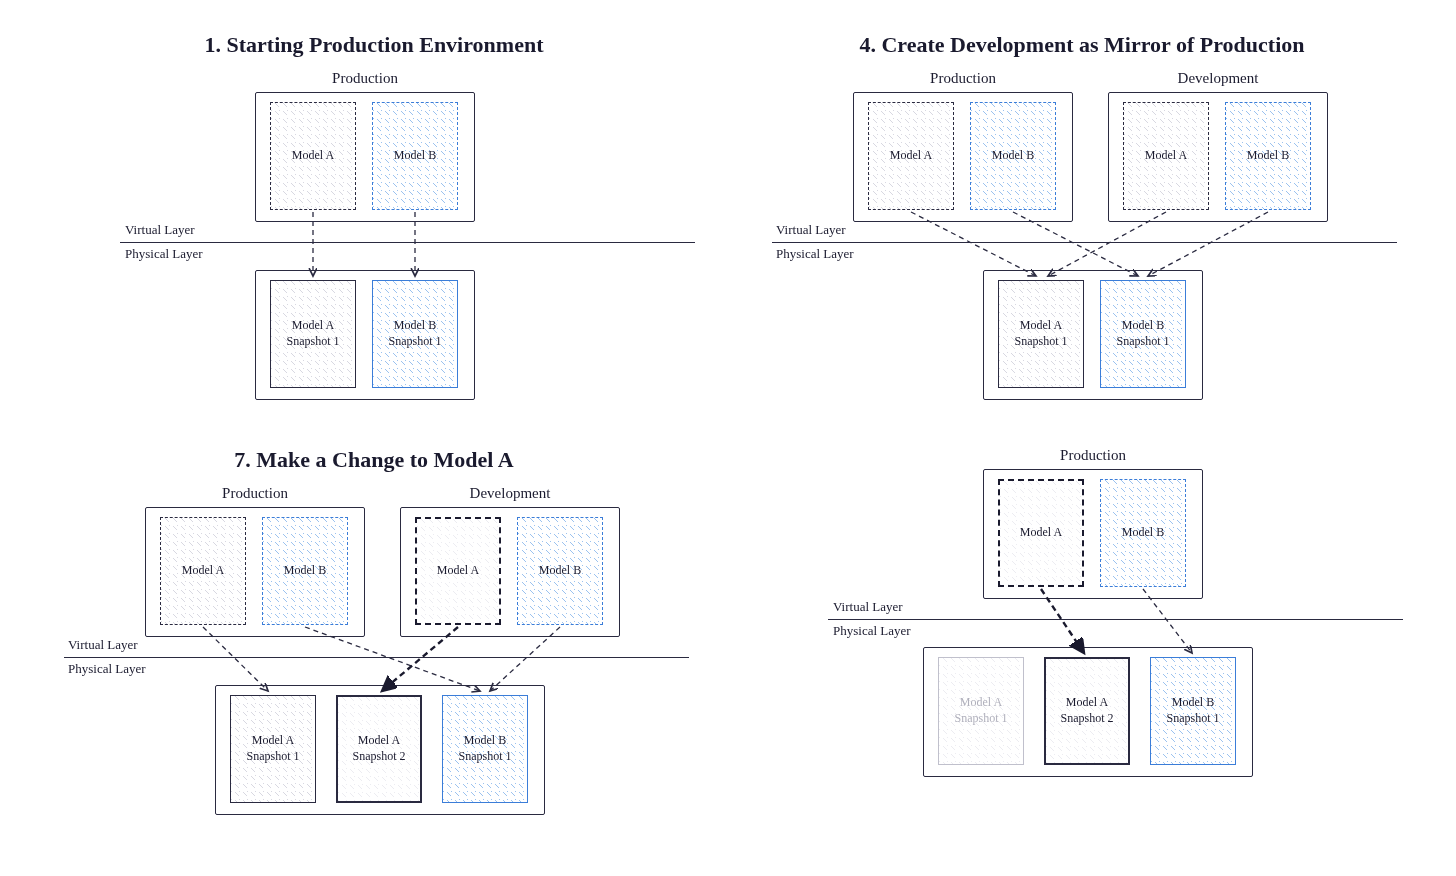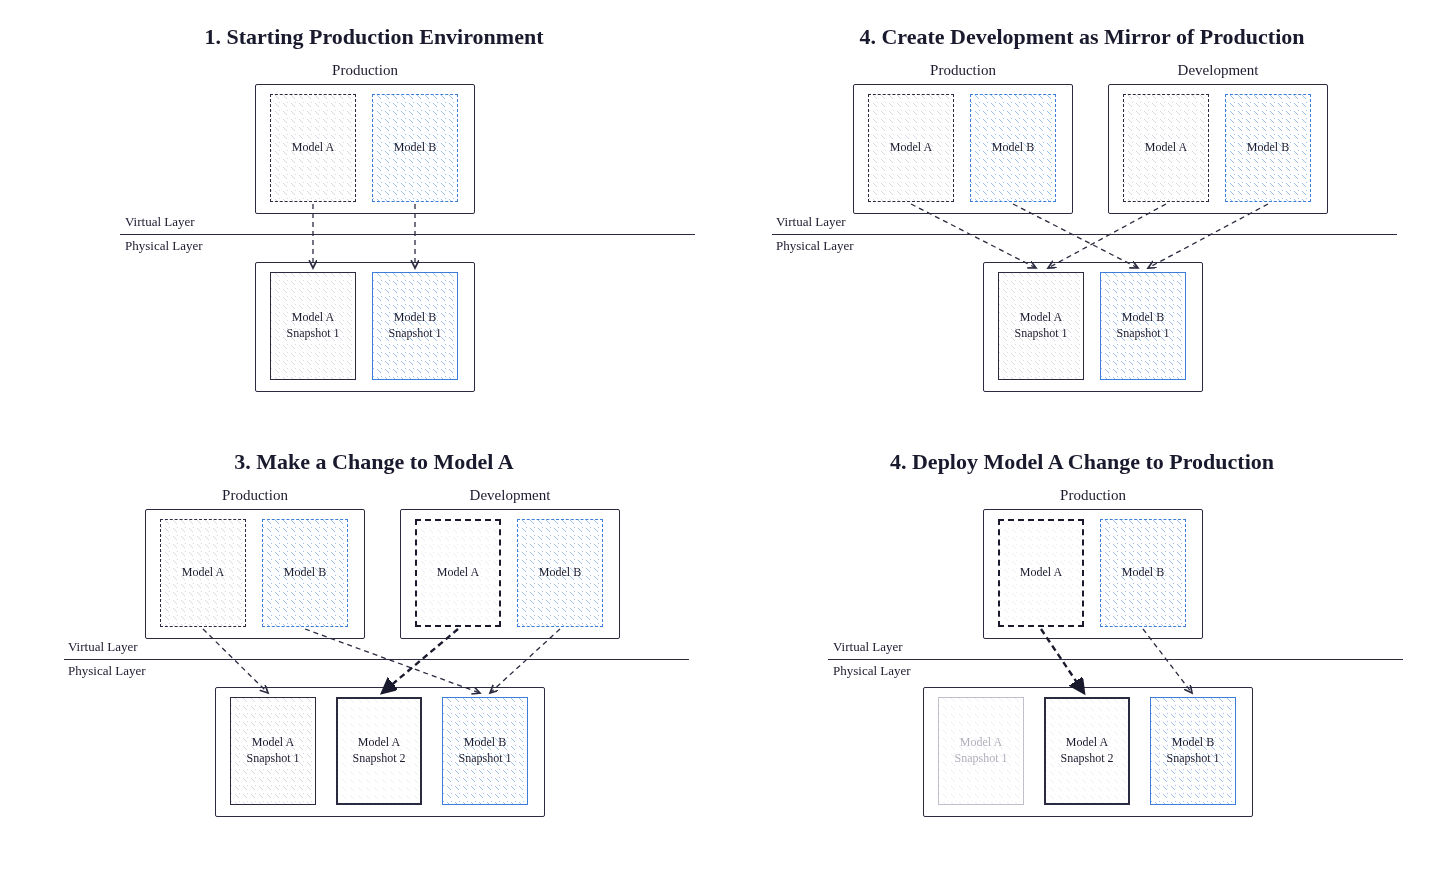--- a/index.html
+++ b/index.html
@@ -7,23 +7,23 @@
     margin: 0;
     padding: 20px 40px;
     font-family: "Comic Sans MS", "Segoe Script", "Marker Felt", cursive;
     background: #fff;
     color: #1a1a2e;
   }
   .grid {
     display: grid;
     grid-template-columns: 1fr 1fr;
     grid-template-rows: 1fr 1fr;
-    gap: 30px 40px;
+    gap: 20px 40px;
     width: 1376px;
-    margin: 4px auto;
+    margin: 12px auto;
   }
   .panel {
     position: relative;
     height: 395px;
   }
   .title {
     text-align: center;
     font-size: 22px;
     font-weight: bold;
     margin: 0 0 12px 0;
@@ -190,21 +190,21 @@
         </defs>
         <line x1="163" y1="142" x2="288" y2="206" stroke="#2a2a40" stroke-width="1.3" stroke-dasharray="5,4" marker-end="url(#ah2)"></line>
         <line x1="265" y1="142" x2="390" y2="206" stroke="#2a2a40" stroke-width="1.3" stroke-dasharray="5,4" marker-end="url(#ah2)"></line>
         <line x1="418" y1="142" x2="300" y2="206" stroke="#2a2a40" stroke-width="1.3" stroke-dasharray="5,4" marker-end="url(#ah2)"></line>
         <line x1="520" y1="142" x2="400" y2="206" stroke="#2a2a40" stroke-width="1.3" stroke-dasharray="5,4" marker-end="url(#ah2)"></line>
       </svg>
     </div>
   </div>
 
   <div class="panel">
-    <h2 class="title">3. Make a Change to Model A</h2>
+    <h2 class="title">7. Make a Change to Model A</h2>
     <div class="canvas">
       <span class="env-label" style="left:215px; top:0;">Production</span>
       <div class="env-box" style="left:105px; top:22px; width:220px; height:130px;"></div>
       <div class="model hatch-gray" style="left:120px; top:32px;">
           <span class="txt">Model A</span>
         </div>
       <div class="model hatch-blue dashed-blue" style="left:222px; top:32px;">
           <span class="txt">Model B</span>
         </div>
 
@@ -243,21 +243,20 @@
         </defs>
         <line x1="163" y1="142" x2="228" y2="206" stroke="#2a2a40" stroke-width="1.3" stroke-dasharray="5,4" marker-end="url(#ah3)"></line>
         <line x1="265" y1="142" x2="440" y2="206" stroke="#2a2a40" stroke-width="1.3" stroke-dasharray="5,4" marker-end="url(#ah3)"></line>
         <line x1="418" y1="142" x2="342" y2="206" stroke="#1a1a2e" stroke-width="2.4" stroke-dasharray="6,4" marker-end="url(#ah3b)"></line>
         <line x1="520" y1="142" x2="450" y2="206" stroke="#2a2a40" stroke-width="1.3" stroke-dasharray="5,4" marker-end="url(#ah3)"></line>
       </svg>
     </div>
   </div>
 
   <div class="panel">
-    <h2 class="title">4. Deploy Model A Change to Production</h2>
     <div class="canvas">
       <span class="env-label" style="left:345px; top:0;">Production</span>
       <div class="env-box" style="left:235px; top:22px; width:220px; height:130px;"></div>
       <div class="model hatch-gray-lt thick-dash" style="left:250px; top:32px;">
           <span class="txt">Model A</span>
         </div>
       <div class="model hatch-blue dashed-blue" style="left:352px; top:32px;">
           <span class="txt">Model B</span>
         </div>
 

